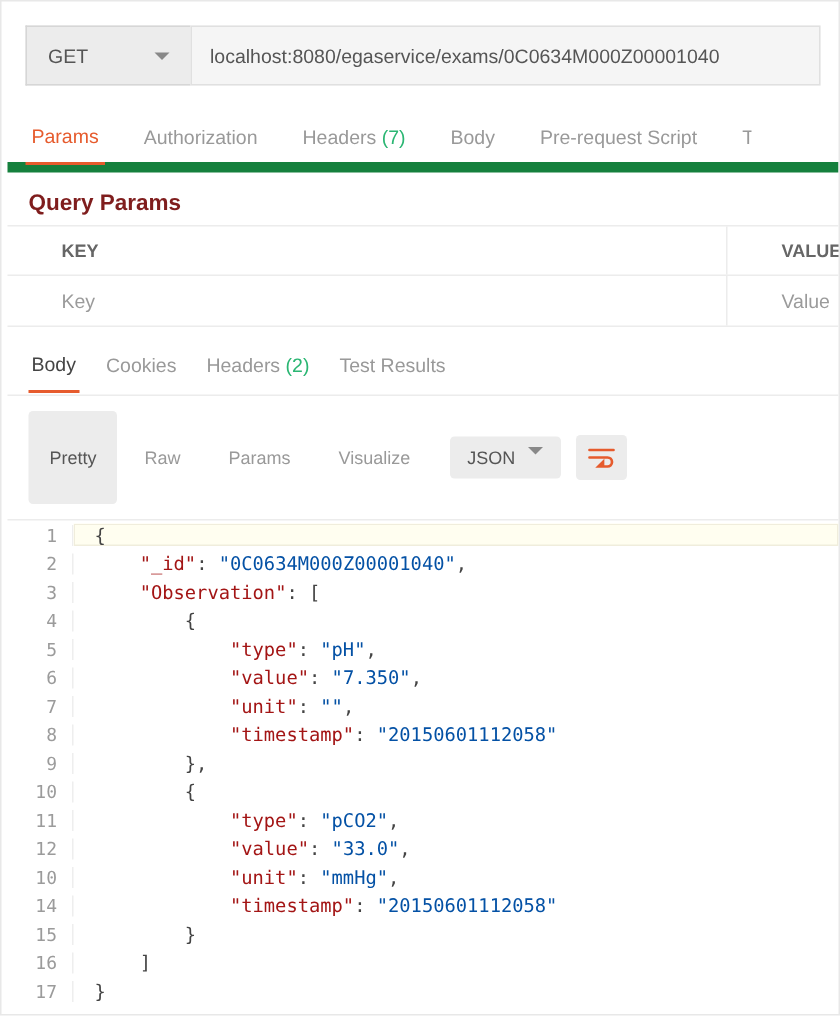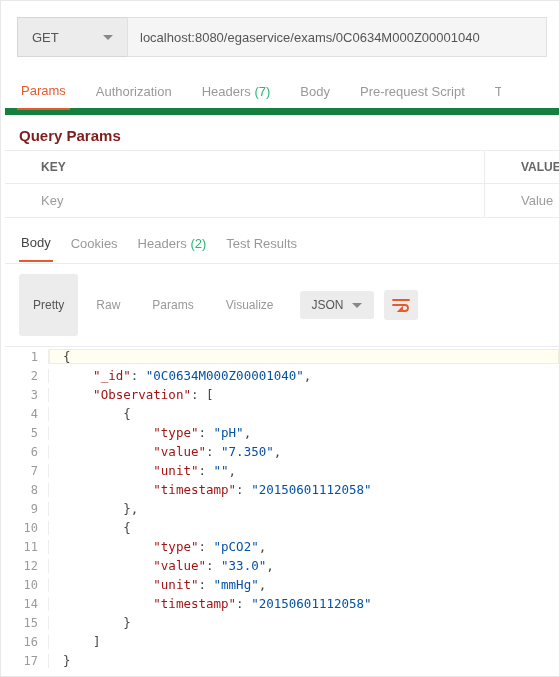--- a/index.html
+++ b/index.html
@@ -111,21 +111,21 @@
     border-radius: 3px;
     cursor: pointer;
     font-size: 12px;
   }
   .vc-btn.active {
     background: #ececec;
     color: #555;
   }
   .vc-select {
     display: flex;
-    align-items: center;
+    align-items: flex-start;
     gap: 8px;
     padding: 7px 12px;
     background: #ececec;
     color: #555;
     border-radius: 3px;
     margin-left: 8px;
     font-size: 12px;
   }
   .wrap-btn {
     width: 34px;

